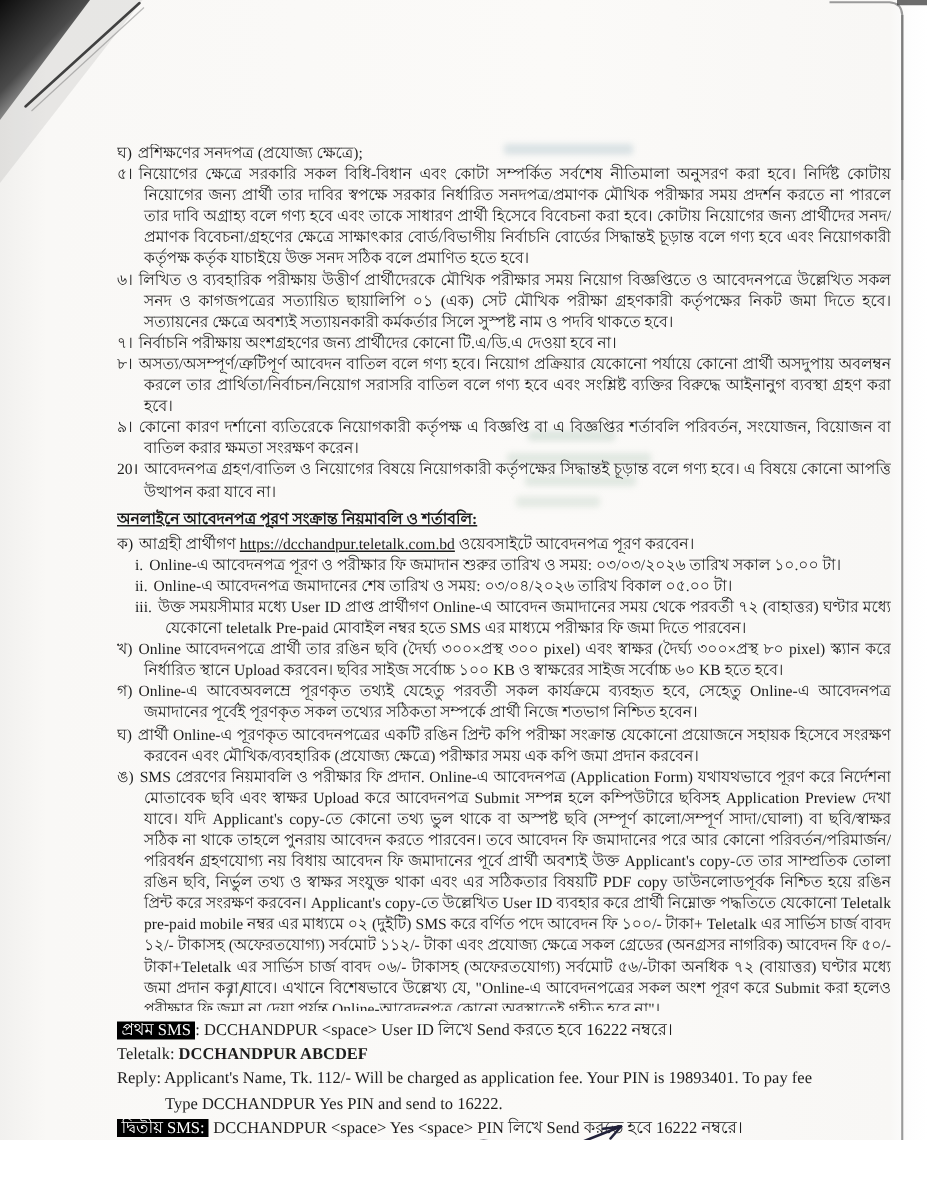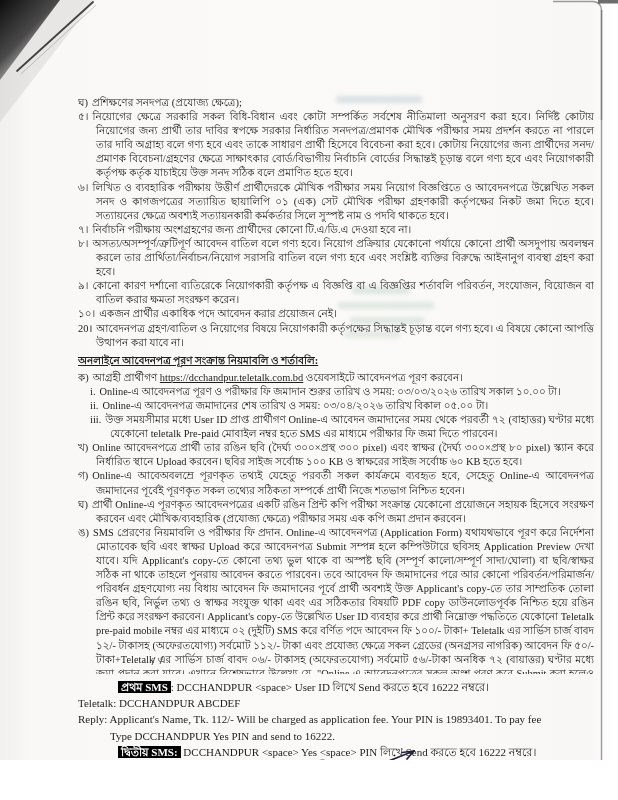--- a/index.html
+++ b/index.html
@@ -19,23 +19,23 @@
   }
   .flow1{height:578px;overflow:hidden;}
   .li{text-align:justify;padding-left:18px;text-indent:-18px;margin:0;}
   .mk{padding-right:4px;}
   .roman{margin-left:12px;padding-left:20px;text-indent:-20px;}
   .heading{margin:4px 0 3px 0;font-weight:bold;}
   .heading span{text-decoration:underline;}
   .ul{text-decoration:underline;}
   .sms-block{margin-top:5px;font-size:11px;line-height:16.2px;}
   .sms-line{white-space:nowrap;}
-  .inv{background:#000000;color:#ffffff;font-weight:bold;padding:0 3px;margin-left:40px;}
+  .inv{background:#000000;color:#ffffff;font-weight:normal;padding:0 3px;}
   .indent2{padding-left:32px;}
-  .bold{font-weight:normal;}
+  .bold{font-weight:bold;}
   .smudge{position:absolute;border-radius:2px;pointer-events:none;}
   .artifacts{position:absolute;left:0;top:0;pointer-events:none;}
 </style>
 </head>
 <body>
 
 <div class="page">
 
   <div class="smudge" style="left:336px;top:96px;width:86px;height:7px;background:rgba(100,140,160,0.22);filter:blur(2px);"></div>
   <div class="smudge" style="left:352px;top:287px;width:58px;height:7px;background:rgba(120,160,135,0.22);filter:blur(2px);"></div>
@@ -58,23 +58,20 @@
         <span class="mk">৬।</span><span>লিখিত ও ব্যবহারিক পরীক্ষায় উত্তীর্ণ প্রার্থীদেরকে মৌখিক পরীক্ষার সময় নিয়োগ বিজ্ঞপ্তিতে ও আবেদনপত্রে উল্লেখিত সকল সনদ ও কাগজপত্রের সত্যায়িত ছায়ালিপি ০১ (এক) সেট মৌখিক পরীক্ষা গ্রহণকারী কর্তৃপক্ষের নিকট জমা দিতে হবে। সত্যায়নের ক্ষেত্রে অবশ্যই সত্যায়নকারী কর্মকর্তার সিলে সুস্পষ্ট নাম ও পদবি থাকতে হবে।</span>
       </div>
       <div class="li">
         <span class="mk">৭।</span><span>নির্বাচনি পরীক্ষায় অংশগ্রহণের জন্য প্রার্থীদের কোনো টি.এ/ডি.এ দেওয়া হবে না।</span>
       </div>
       <div class="li">
         <span class="mk">৮।</span><span>অসত্য/অসম্পূর্ণ/ত্রুটিপূর্ণ আবেদন বাতিল বলে গণ্য হবে। নিয়োগ প্রক্রিয়ার যেকোনো পর্যায়ে কোনো প্রার্থী অসদুপায় অবলম্বন করলে তার প্রার্থিতা/নির্বাচন/নিয়োগ সরাসরি বাতিল বলে গণ্য হবে এবং সংশ্লিষ্ট ব্যক্তির বিরুদ্ধে আইনানুগ ব্যবস্থা গ্রহণ করা হবে।</span>
       </div>
       <div class="li">
         <span class="mk">৯।</span><span>কোনো কারণ দর্শানো ব্যতিরেকে নিয়োগকারী কর্তৃপক্ষ এ বিজ্ঞপ্তি বা এ বিজ্ঞপ্তির শর্তাবলি পরিবর্তন, সংযোজন, বিয়োজন বা বাতিল করার ক্ষমতা সংরক্ষণ করেন।</span>
-      </div>
-      <div class="li">
-        <span class="mk">১০।</span><span>একজন প্রার্থীর একাধিক পদে আবেদন করার প্রয়োজন নেই।</span>
       </div>
       <div class="li">
         <span class="mk">20।</span><span>আবেদনপত্র গ্রহণ/বাতিল ও নিয়োগের বিষয়ে নিয়োগকারী কর্তৃপক্ষের সিদ্ধান্তই চূড়ান্ত বলে গণ্য হবে। এ বিষয়ে কোনো আপত্তি উত্থাপন করা যাবে না।</span>
       </div>
 
       <div class="heading">
         <span>অনলাইনে আবেদনপত্র পূরণ সংক্রান্ত নিয়মাবলি ও শর্তাবলি:</span>
       </div>
 
       <div class="li">

